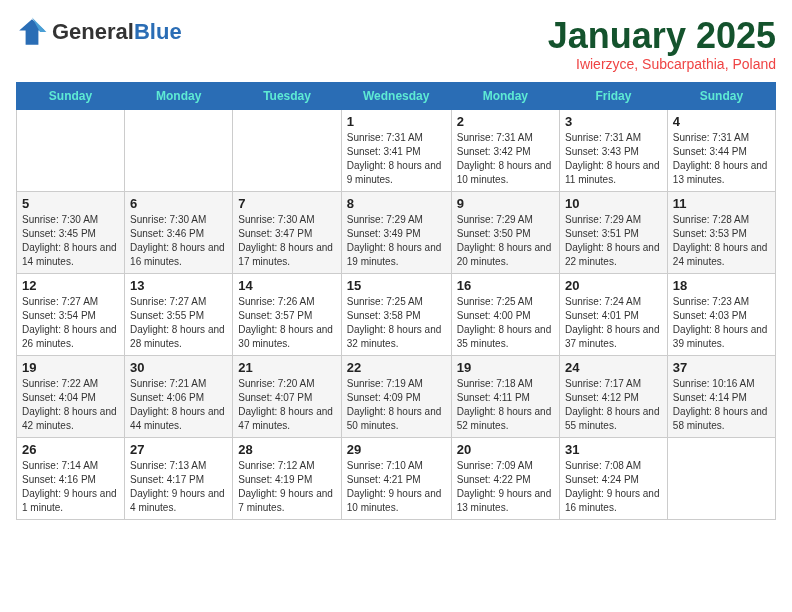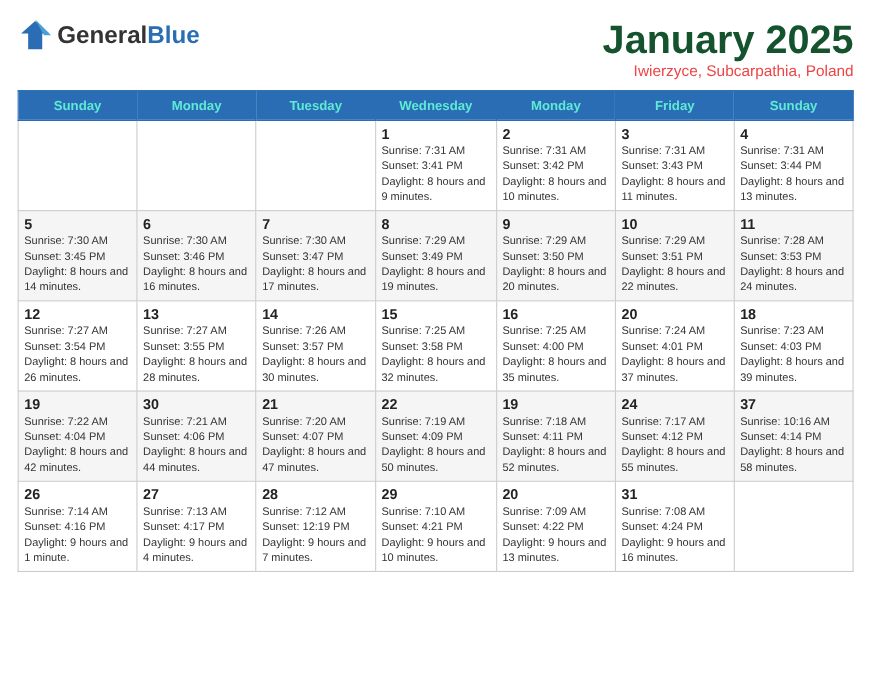--- a/index.html
+++ b/index.html
@@ -314,21 +314,21 @@
         <td>
           <span class="day-num">27</span>
           <div class="day-detail">Sunrise: 7:13 AM
 Sunset: 4:17 PM
 Daylight: 9 hours
 and 4 minutes.</div>
         </td>
         <td>
           <span class="day-num">28</span>
           <div class="day-detail">Sunrise: 7:12 AM
-Sunset: 12:19 PM
+Sunset: 4:19 PM
 Daylight: 9 hours
 and 7 minutes.</div>
         </td>
         <td>
           <span class="day-num">29</span>
           <div class="day-detail">Sunrise: 7:10 AM
 Sunset: 4:21 PM
 Daylight: 9 hours
 and 10 minutes.</div>
         </td>

